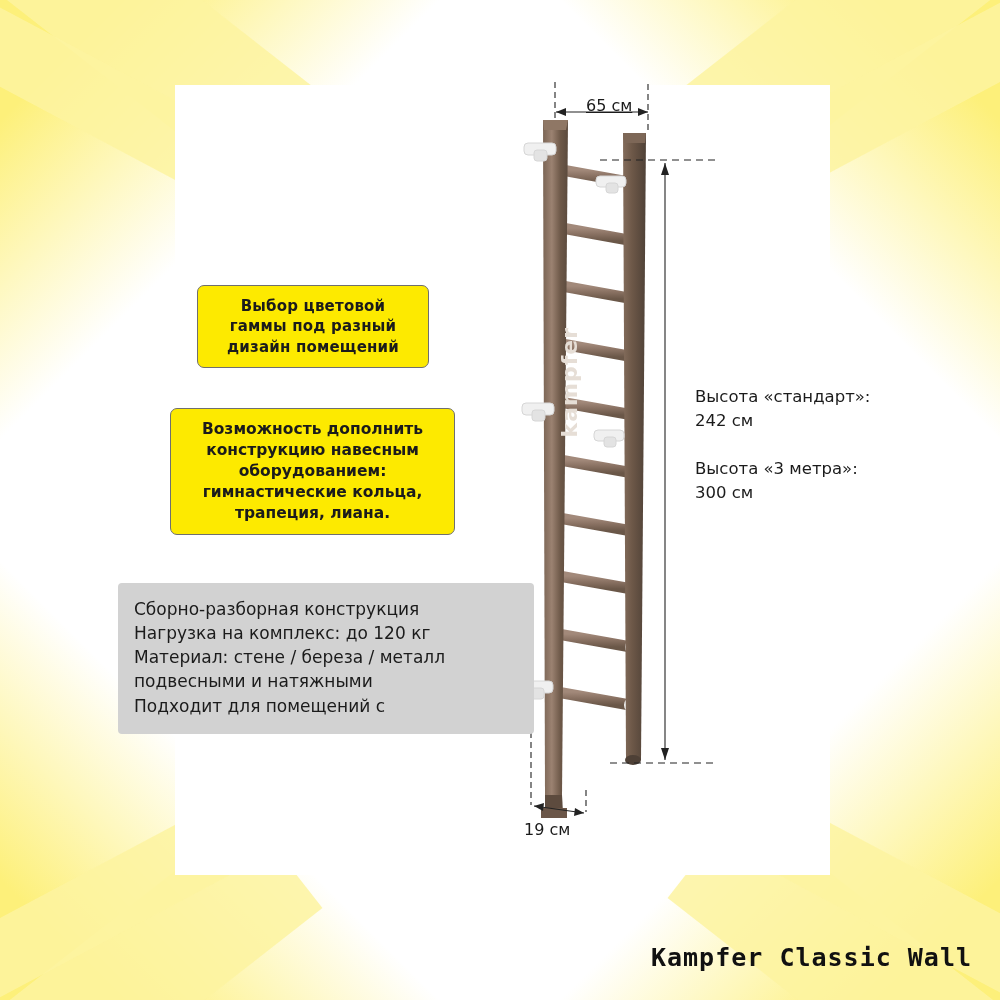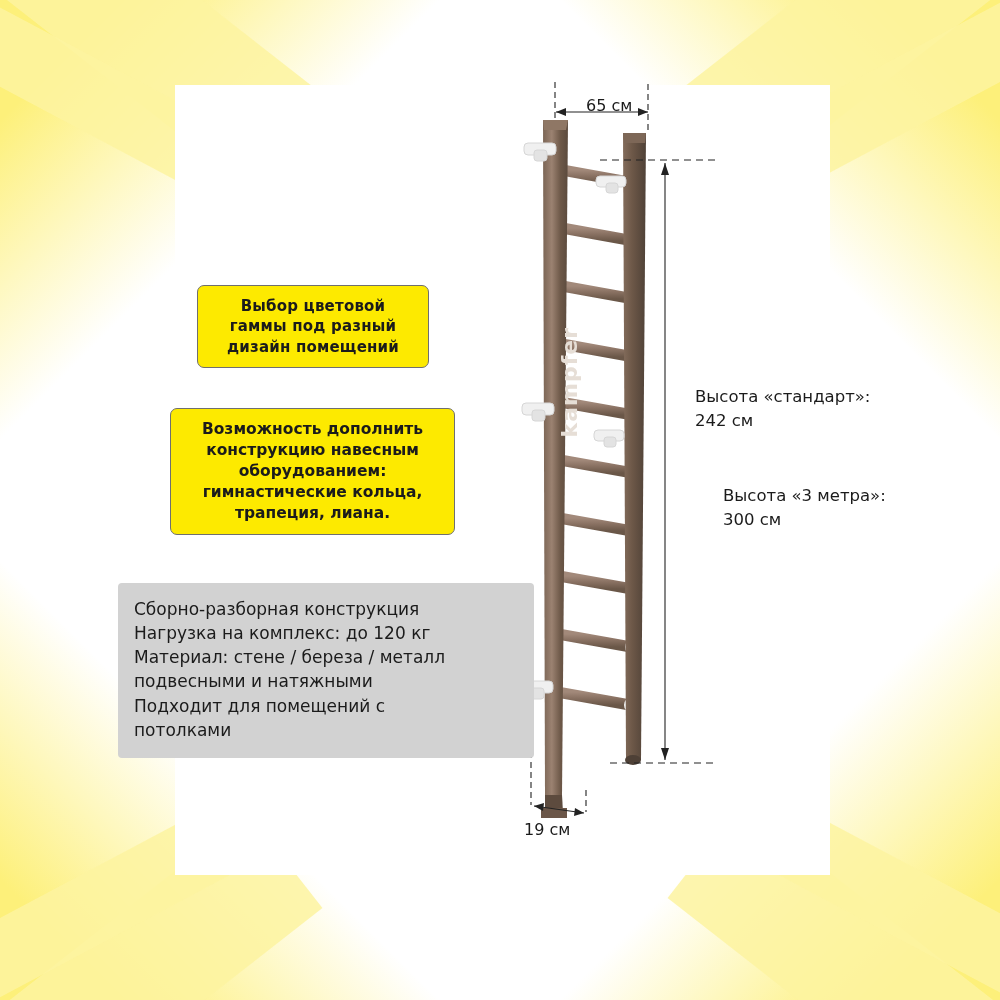--- a/index.html
+++ b/index.html
@@ -90,30 +90,30 @@
 
   
   .height-label {
     position: absolute;
     font-size: 16.5px;
     color: #1b1b1b;
     line-height: 1.45;
     white-space: nowrap;
   }
   #label-standard { left: 695px; top: 385px; }
-  #label-three { left: 723px; top: 457px; margin-top: 27px; }
+  #label-three { left: 695px; top: 457px; }
 
   
   .dim-text {
     position: absolute;
     font-size: 16px;
     color: #1b1b1b;
     white-space: nowrap;
   }
-  #dim-width-top { left: 586px; top: 96px; }
+  #dim-width-top { left: 586px; top: 96px; text-decoration: underline; }
   #dim-depth-bottom { left: 524px; top: 820px; }
 
   
   #brand {
     position: absolute;
     right: 28px;
     bottom: 28px;
     font-size: 25px;
     font-weight: bold;
     letter-spacing: 1px;
@@ -282,17 +282,17 @@
   <div class="callout yellow" id="callout-colors">Выбор цветовой гаммы под разный дизайн помещений</div>
 
   <div class="callout yellow" id="callout-equipment">Возможность дополнить конструкцию навесным оборудованием: гимнастические кольца, трапеция, лиана.</div>
 
   <div class="callout" id="callout-specs">
     <span class="spec-line">Сборно-разборная конструкция</span>
     <span class="spec-line">Нагрузка на комплекс: до 120 кг</span>
     <span class="spec-line">Материал: стене / береза / металл</span>
     <span class="spec-line">подвесными и натяжными</span>
     <span class="spec-line">Подходит для помещений с</span>
-    <span class="spec-line">потолками</span>
   </div>
 
+  <div id="brand">Kampfer Classic Wall</div>
 
 </div>
 
 </body></html>

